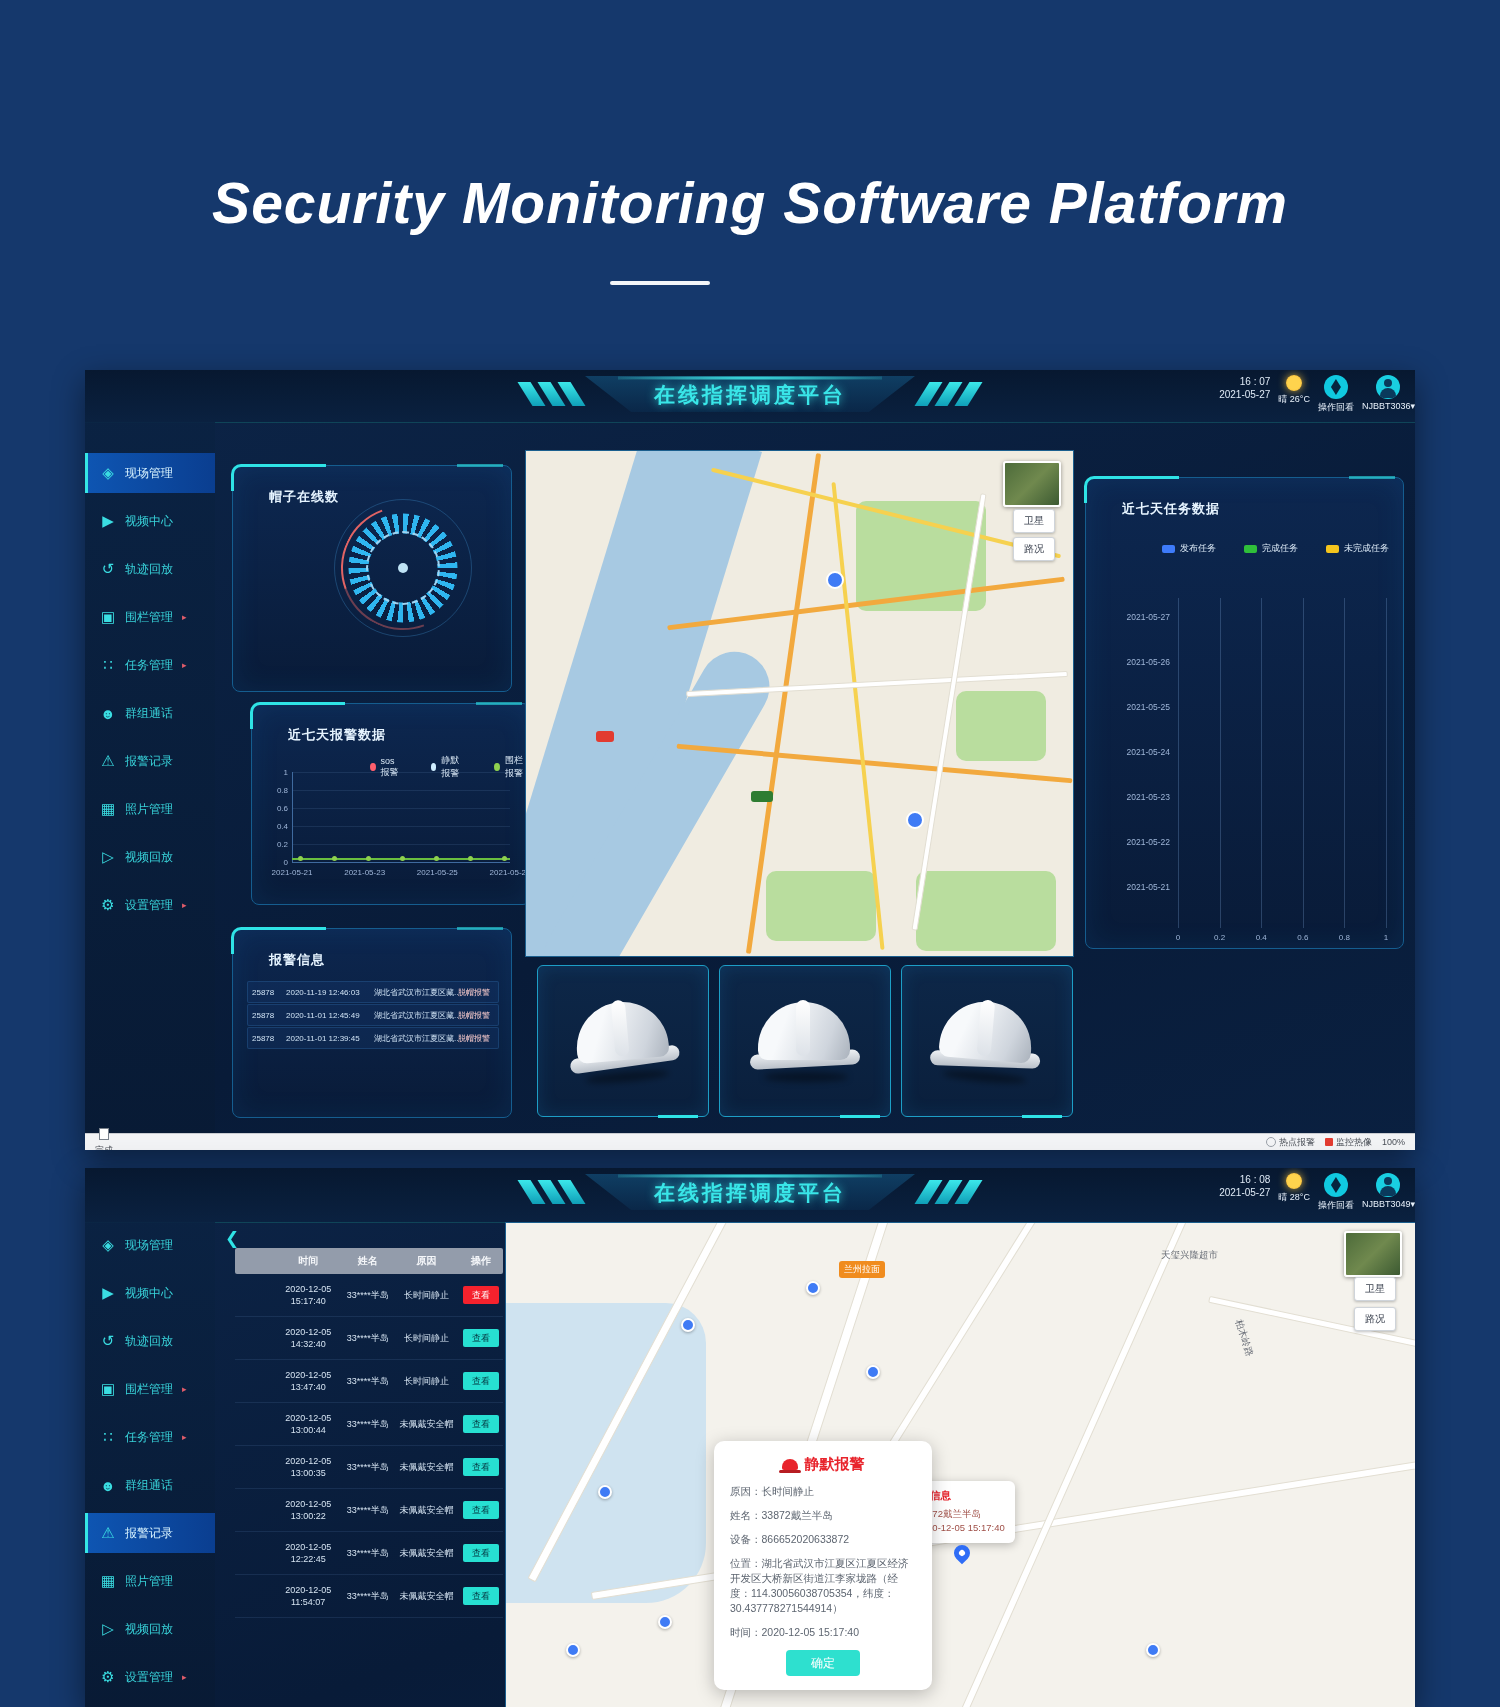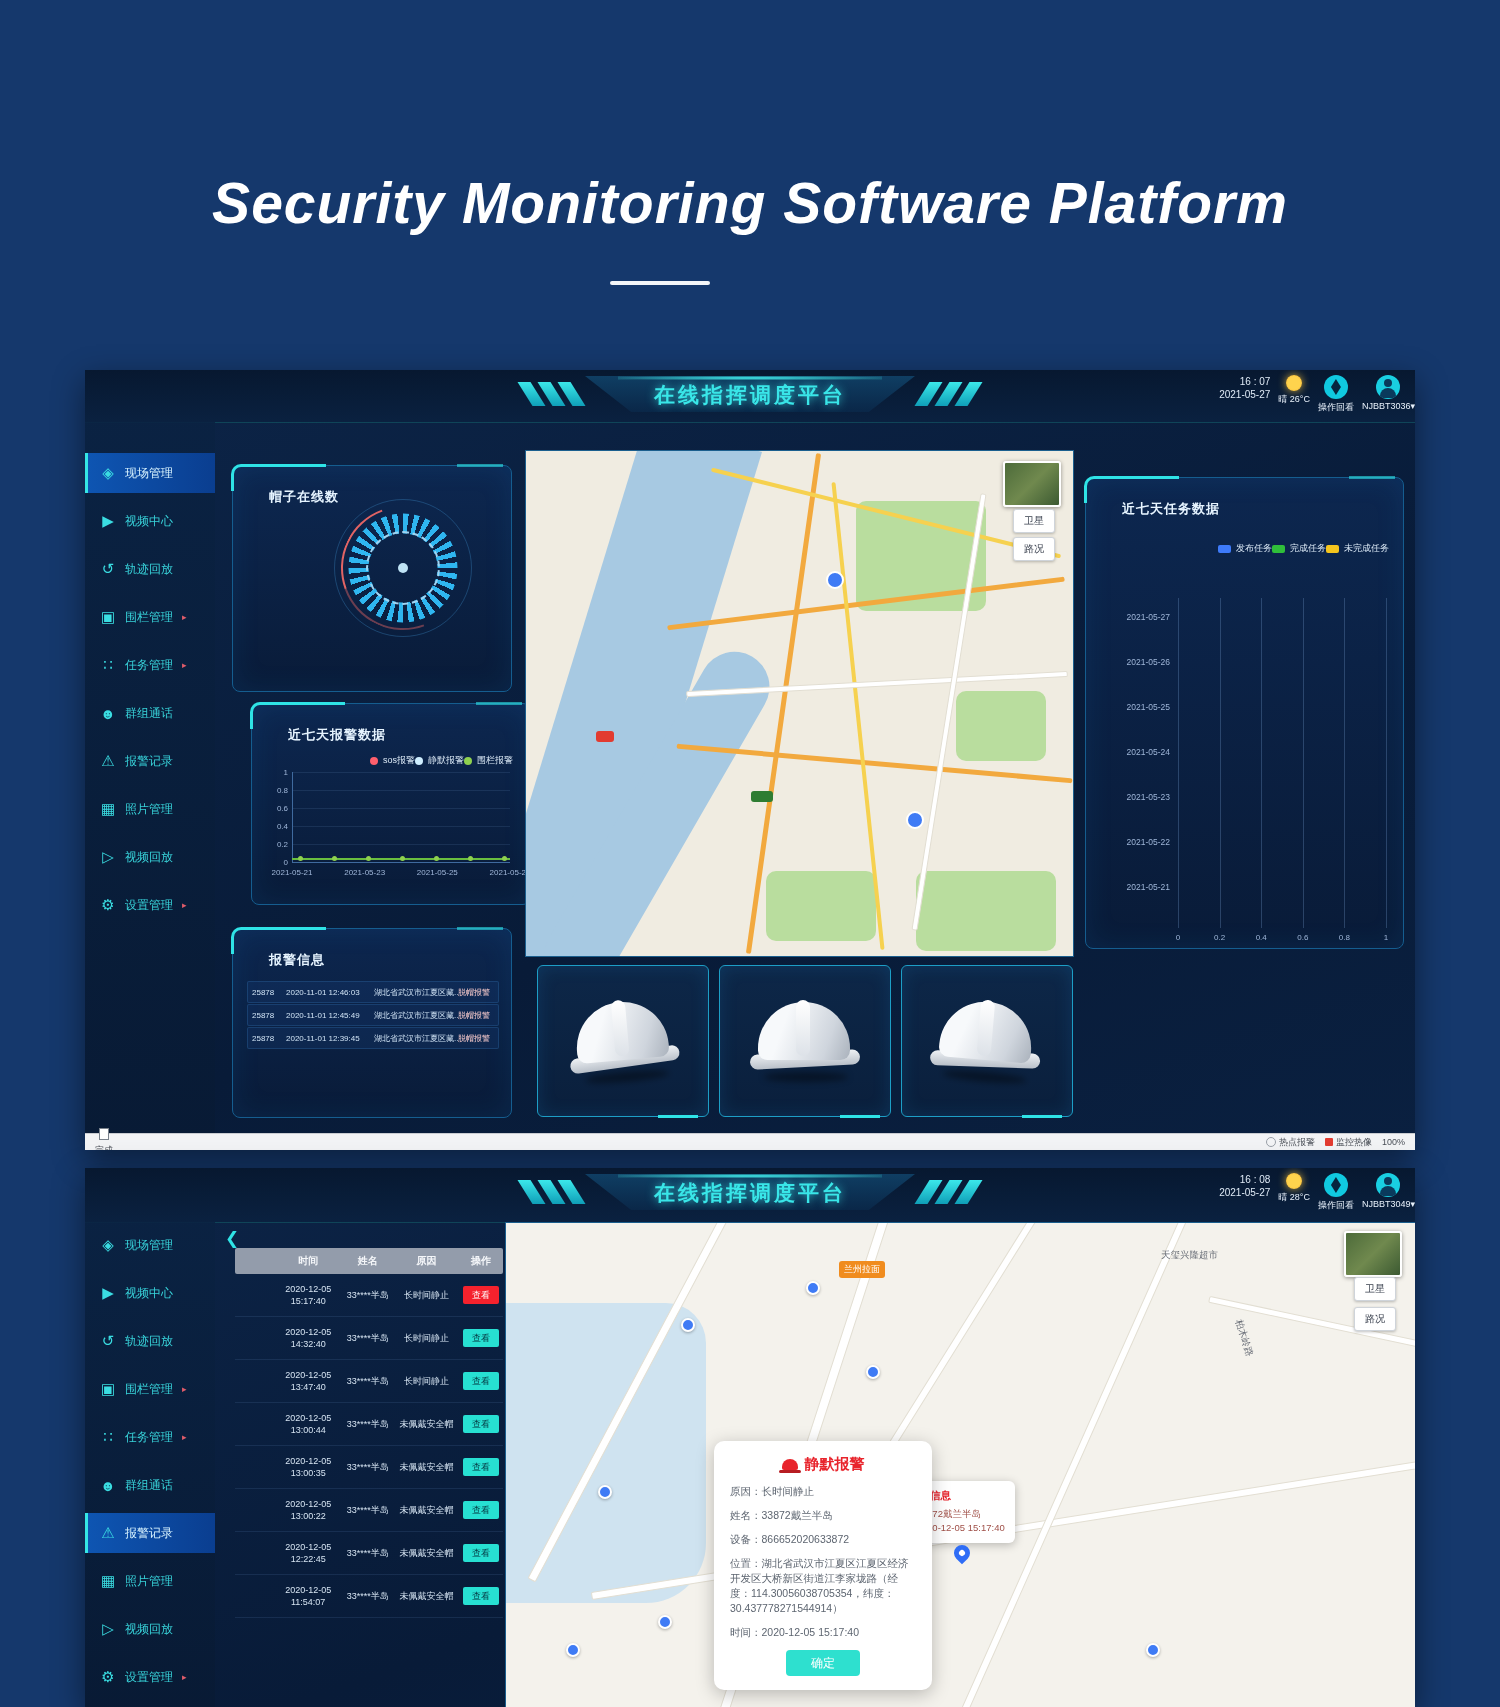--- a/index.html
+++ b/index.html
@@ -62,21 +62,21 @@
   .gauge-cog{position:absolute;inset:0;border-radius:50%;
        background:repeating-conic-gradient(#2fb6f0 0deg 6deg,rgba(10,30,60,0) 6deg 12deg);
        -webkit-mask:radial-gradient(circle,transparent 34px,#000 35px 54px,transparent 55px);
                mask:radial-gradient(circle,transparent 34px,#000 35px 54px,transparent 55px);}
   .gauge-inner{position:absolute;inset:18px;border-radius:50%;border:2px dashed #9fd4f2;}
   .gauge-dot{position:absolute;left:50px;top:50px;width:10px;height:10px;border-radius:50%;background:#bfe3f5;}
   .gauge-red{position:absolute;inset:-7px;border-radius:50%;border:2px solid transparent;
        border-left-color:#e26464;border-bottom-color:rgba(226,100,100,.45);transform:rotate(25deg);}
 
   
-  .lg-row{display:flex;gap:0;align-items:center;}
+  .lg-row{display:flex;gap:28px;align-items:center;}
   .lg-item{display:flex;gap:5px;align-items:center;color:#dbe9f6;font-size:9px;}
   .lg-dot{width:8px;height:8px;border-radius:50%;}
   .lg-sq{width:13px;height:8px;border-radius:2px;}
   #alarm-legend{position:absolute;left:118px;top:50px;}
   .ytick{position:absolute;color:#9fb6d8;font-size:8px;width:24px;text-align:right;}
   .gridline-h{position:absolute;height:1px;background:rgba(120,160,210,.28);}
   .gridline-v{position:absolute;width:1px;background:rgba(120,160,210,.30);}
   .xtick{position:absolute;color:#9fb6d8;font-size:8px;text-align:center;}
   .axis-l{position:absolute;background:#3f6a9e;width:1px;}
   .axis-b{position:absolute;background:#3f6a9e;height:1px;}
@@ -308,21 +308,21 @@
       <span class="xtick" style="left: 88.6667px; top: 164px; width: 48px;">2021-05-23</span>
       <span class="xtick" style="left: 161.333px; top: 164px; width: 48px;">2021-05-25</span>
       <span class="xtick" style="left: 234px; top: 164px; width: 48px;">2021-05-27</span>
     </div>
 
   <div class="tech-panel" style="left:147px;top:558px;width:278px;height:188px;">
     <div class="panel-title">报警信息</div>
     <div id="info-rows">
         <div class="info-row" style="top: 52px;">
           <span class="ic0">25878</span>
-          <span class="ic1">2020-11-01 12:46:03</span>
+          <span class="ic1">2020-11-19 12:46:03</span>
           <span class="ic2">湖北省武汉市江夏区藏...</span>
           <span class="ic3">脱帽报警</span>
         </div>
         <div class="info-row" style="top: 75px;">
           <span class="ic0">25878</span>
           <span class="ic1">2020-11-01 12:45:49</span>
           <span class="ic2">湖北省武汉市江夏区藏...</span>
           <span class="ic3">脱帽报警</span>
         </div>
         <div class="info-row" style="top: 98px;">

